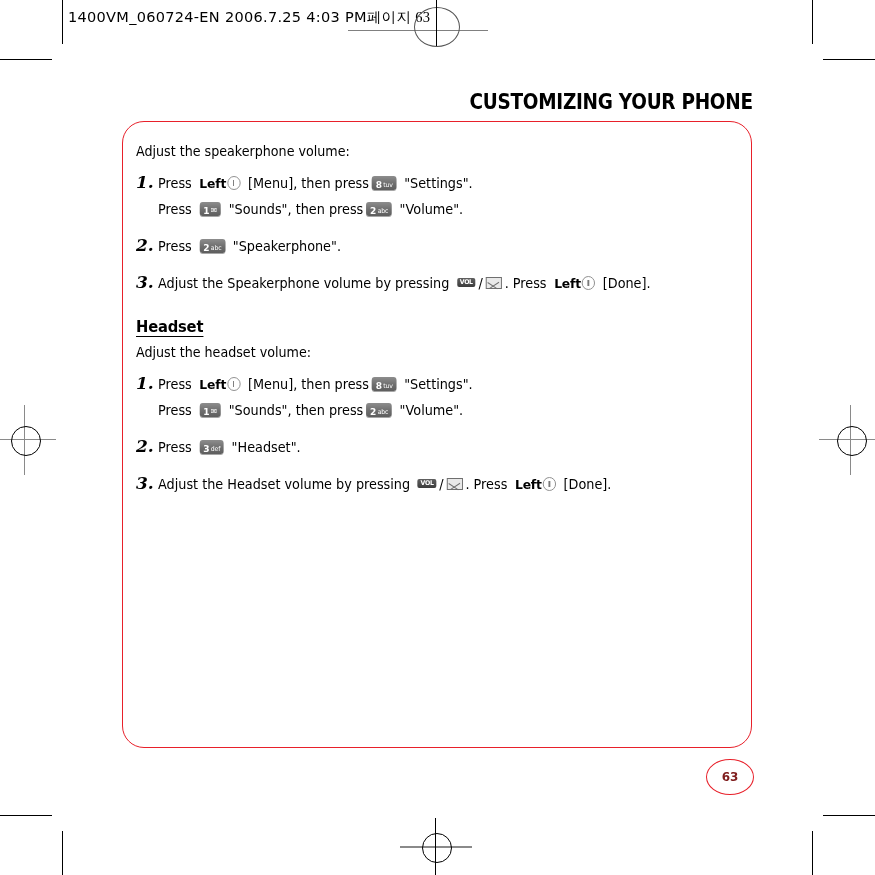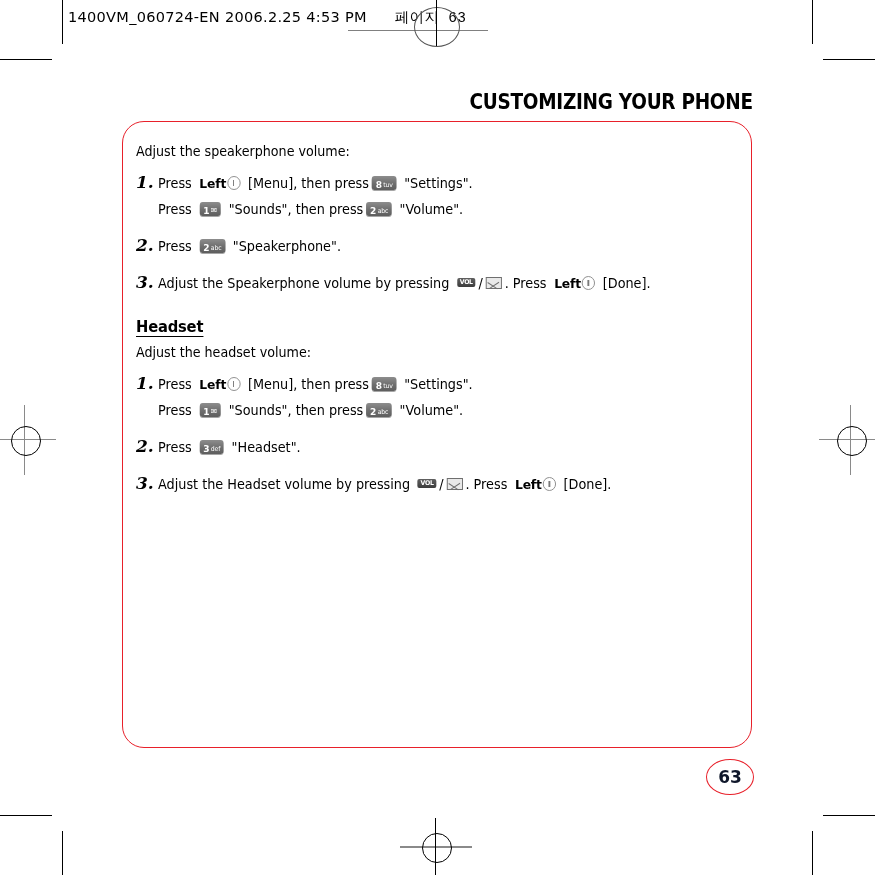--- a/index.html
+++ b/index.html
@@ -44,22 +44,21 @@
     position: absolute;
     top: 8px;
     left: 68px;
     font-family: "DejaVu Sans", sans-serif;
     font-size: 14.5px;
     letter-spacing: 0.3px;
     white-space: nowrap;
     color: #000;
   }
   .doc-header .kr {
-    font-family: Liberation Mono, monospace;
-    padding-left: 28px;
+    font-family: Liberation Serif, serif;
   }
   .header-rule {
     position: absolute;
     left: 348px;
     top: 30px;
     width: 140px;
     height: 1px;
     background: #808080;
   }
   .header-circle {
@@ -288,22 +287,22 @@
     border-radius: 50%;
     box-sizing: border-box;
     display: flex;
     align-items: center;
     justify-content: center;
     background: #ffffff;
   }
   .page-badge span {
     font-family: "DejaVu Sans", sans-serif;
     font-weight: bold;
-    font-size: 17px;
-    color: #0f172a;
+    font-size: 12px;
+    color: #7f1d1d;
     line-height: 1;
   }
 </style>
 </head>
 <body>
 
 <div class="crop-line" style="left:62px; top:0; width:1.4px; height:44px;"></div>
 <div class="crop-line" style="left:0; top:59px; width:52px; height:1.4px;"></div>
 <div class="crop-line" style="left:812px; top:0; width:1.4px; height:44px;"></div>
 <div class="crop-line" style="left:823px; top:59px; width:52px; height:1.4px;"></div>
@@ -322,21 +321,21 @@
   <div class="reg-v" style="left:37px; top:0; width:1.4px; height:70px; background:#8a8a8a;"></div>
   <div class="reg-c" style="left:24px; top:21px; width:28px; height:28px;"></div>
 </div>
 <div class="reg-mark" style="left:400px; top:818px; width:72px; height:57px;">
   <div class="reg-h" style="left:0; top:28px; width:72px; height:1.8px;"></div>
   <div class="reg-v" style="left:35px; top:0; width:1.4px; height:57px; background:#000;"></div>
   <div class="reg-c" style="left:22px; top:15px; width:28px; height:28px;"></div>
 </div>
 
 <div class="doc-header">
-  <span>1400VM_060724-EN  2006.2.25 4:53 PM</span><span class="kr">페이지 63</span>
+  <span>1400VM_060724-EN  2006.7.25 4:03 PM</span><span class="kr">페이지 63</span>
 </div>
 <div class="header-rule"></div>
 <div class="header-circle"></div>
 <div class="header-vline"></div>
 
 <div class="page-title">CUSTOMIZING YOUR PHONE</div>
 
 <div class="content-box"></div>
 
 <div class="content-inner">

